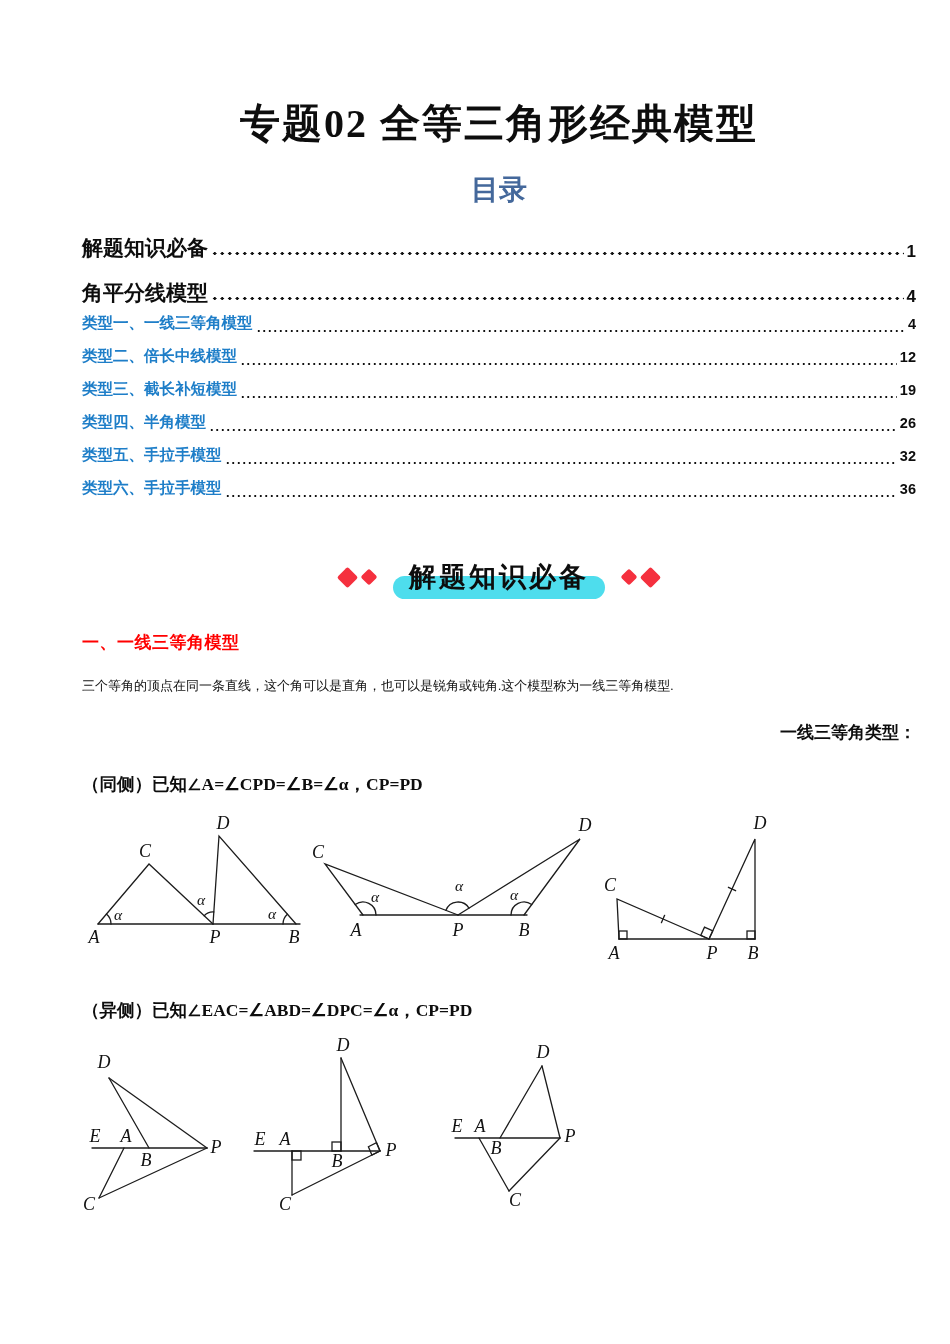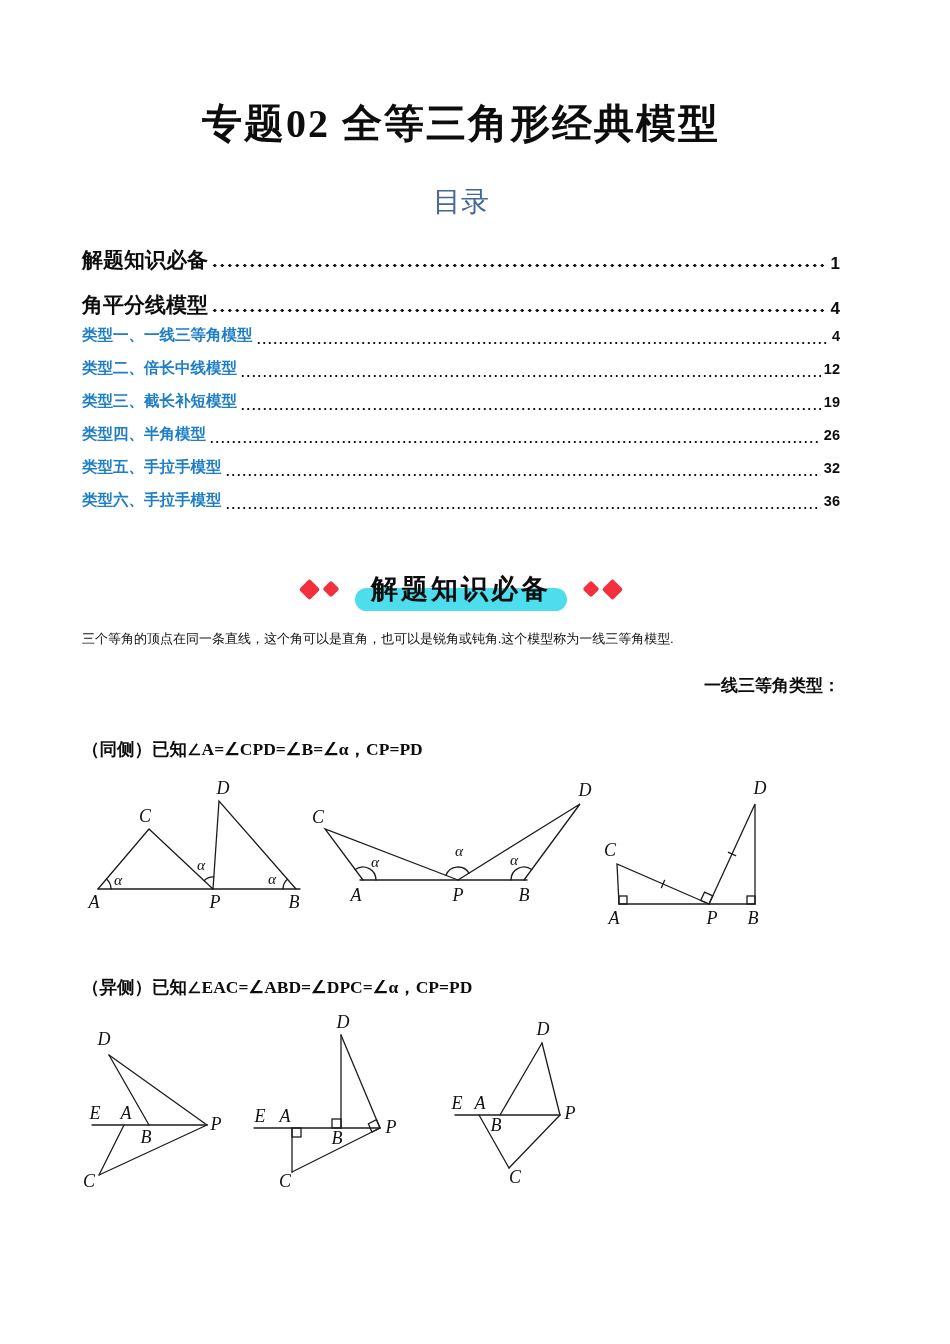--- a/index.html
+++ b/index.html
@@ -1,29 +1,29 @@
 <!DOCTYPE html>
 <html><head>
 <meta charset="utf-8">
 <style>
   * { margin:0; padding:0; box-sizing:border-box; }
   html,body { background:#fff; }
   body {
     width:950px; height:1344px; overflow:hidden;
     font-family:"Liberation Serif", serif; color:#111;
   }
-  .page { width:950px; height:1344px; padding:96px 110px 0 82px; background:#fff; }
+  .page { width:950px; height:1344px; padding:96px 34px 0 82px; background:#fff; }
 
   .doc-title {
     text-align:center; font-size:40px; font-weight:bold;
     font-family:"Liberation Serif", serif; letter-spacing:2px; color:#0d0d0d;
   }
   .toc-title {
-    text-align:center; font-size:28px; font-weight:400; color:#44689b;
-    margin-top:32px; font-family:"Liberation Serif", serif;
+    text-align:center; font-size:28px; font-weight:700; color:#44689b;
+    margin-top:20px; font-family:"Liberation Serif", serif;
   }
 
   .toc { margin-top:8px; }
   .toc-row { display:flex; align-items:baseline; cursor:pointer; }
   .toc-row.h1 {
     height:45px; align-items:flex-end;
     font-family:"Liberation Sans", sans-serif; font-weight:bold; font-size:21px; color:#0d0d0d;
   }
   .toc-row.type {
     height:33px; align-items:center;
@@ -52,21 +52,21 @@
     position:relative; font-family:"Liberation Sans", sans-serif;
     font-weight:900; font-size:27px; letter-spacing:3px; color:#0d0d0d;
   }
 
   .sec-heading {
     margin-top:36px; color:#ff0000; font-weight:bold; font-size:17px;
     font-family:"Liberation Sans", sans-serif; letter-spacing:0.5px;
   }
   .intro { margin-top:23px; font-size:13px; font-family:"Liberation Serif", serif; color:#111; }
   .types-label { margin-top:26px; font-weight:bold; font-size:17px; font-family:"Liberation Sans", sans-serif; color:#0d0d0d;text-align:right; }
-  .cond { margin-top:40px; font-weight:bold; font-size:17.5px; font-family:"Liberation Serif", serif; color:#0d0d0d; }
+  .cond { margin-top:28px; font-weight:bold; font-size:17.5px; font-family:"Liberation Serif", serif; color:#0d0d0d; }
 
   .diagram-row { display:flex; align-items:flex-start; margin-top:16px; }
   .diagram-row svg { display:block; }
   .dg { flex:none; }
   .row2 .dg2 { margin-left:20px; }
   .row2 .dg3 { margin-left:30px; }
 
   svg line, svg path, svg polyline, svg rect, svg polygon { stroke:#1c1c1c; stroke-width:1.3; fill:none; stroke-linecap:round; }
   svg text {
     font-family:"Liberation Serif", serif; font-style:italic; font-size:18px;
@@ -129,20 +129,21 @@
     <span class="diamond"></span>
     <span class="diamond small"></span>
     <span class="banner-center">
       <span class="banner-pill"></span>
       <span class="banner-label">解题知识必备</span>
     </span>
     <span class="diamond small"></span>
     <span class="diamond"></span>
   </div>
 
+  <div class="sec-heading">一、一线三等角模型</div>
   <p class="intro">三个等角的顶点在同一条直线，这个角可以是直角，也可以是锐角或钝角.这个模型称为一线三等角模型.</p>
   <div class="types-label">一线三等角类型：</div>
   <div class="cond">（同侧）已知∠A=∠CPD=∠B=∠α，CP=PD</div>
 
   <div class="diagram-row row1">
 
     <svg class="dg dg1" width="230" height="142" viewBox="0 0 230 142">
       <path d="M16,112 L218,112"></path>
       <path d="M16,112 L67,52 L131,112"></path>
       <path d="M131,112 L137,24 L214,112"></path>

